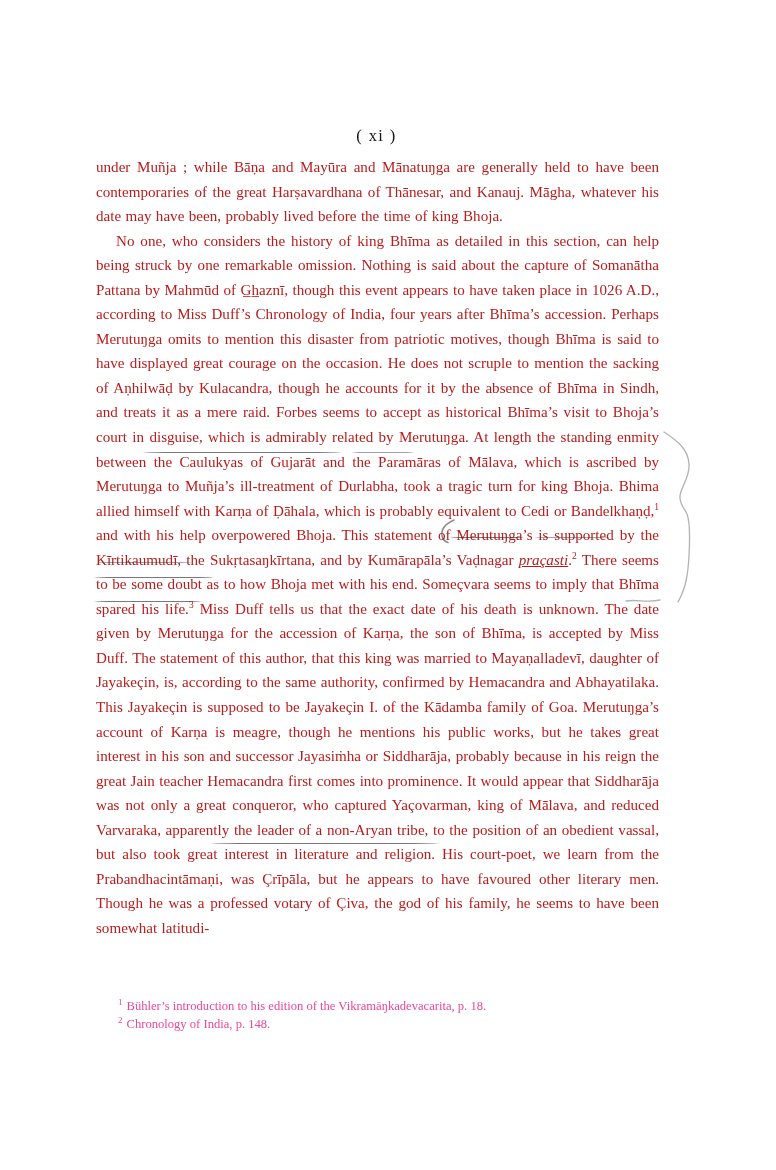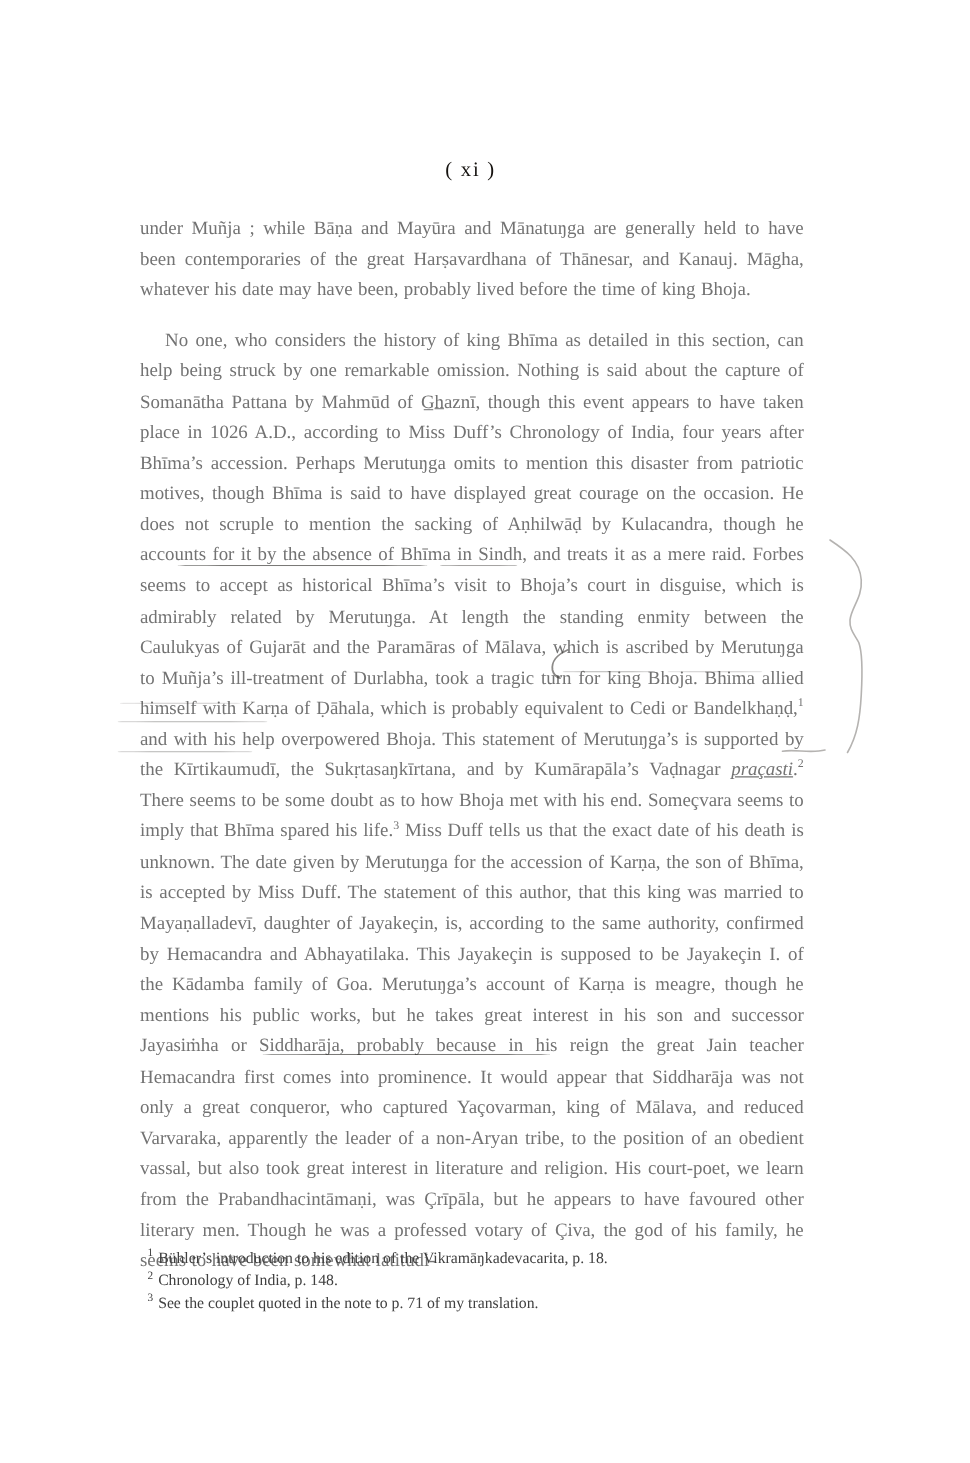--- a/index.html
+++ b/index.html
@@ -36,26 +36,26 @@
 
   
   #text-column {
     position: absolute;
     top: 155px;
     left: 96px;
     width: 563px;
   }
 
   p.para {
-    margin: 16px;
+    margin: 0;
     text-align: justify;
     text-justify: inter-word;
     font-size: 15.1px;
     line-height: 24.55px;
-    color: #737373;
+    color: #b91c1c;
     word-spacing: 0.6px;
   }
   p.para.indent {
     text-indent: 20px;
   }
 
   sup.fn {
     font-size: 9.5px;
     vertical-align: super;
     line-height: 0;
@@ -66,21 +66,21 @@
   
   #footnotes {
     position: absolute;
     top: 997px;
     left: 118px;
     width: 545px;
   }
   .footnote {
     font-size: 12.6px;
     line-height: 18.2px;
-    color: #404040;
+    color: #ec4899;
     white-space: nowrap;
   }
   .footnote .marker {
     font-size: 9px;
     vertical-align: super;
     line-height: 0;
     margin-right: 4px;
   }
 
   
@@ -126,23 +126,20 @@
 
   </div>
 
   <div id="footnotes">
     <div class="footnote">
       <span class="marker">1</span><span>Bühler’s introduction to his edition of the Vikramāŋkadevacarita, p. 18.</span>
     </div>
     <div class="footnote">
       <span class="marker">2</span><span>Chronology of India, p. 148.</span>
     </div>
-    <div class="footnote">
-      <span class="marker">3</span><span>See the couplet quoted in the note to p. 71 of my translation.</span>
-    </div>
   </div>
 
   <div class="pencil pencil-underline" style="left:142px; top:452px; width:200px;"></div>
   <div class="pencil pencil-underline soft" style="left:352px; top:452px; width:62px;"></div>
 
   <div class="pencil pencil-underline" style="left:450px; top:537px; width:74px;"></div>
   <div class="pencil pencil-underline soft" style="left:534px; top:537px; width:76px;"></div>
 
   <div class="pencil pencil-underline soft" style="left:96px; top:562px; width:96px;"></div>
 

